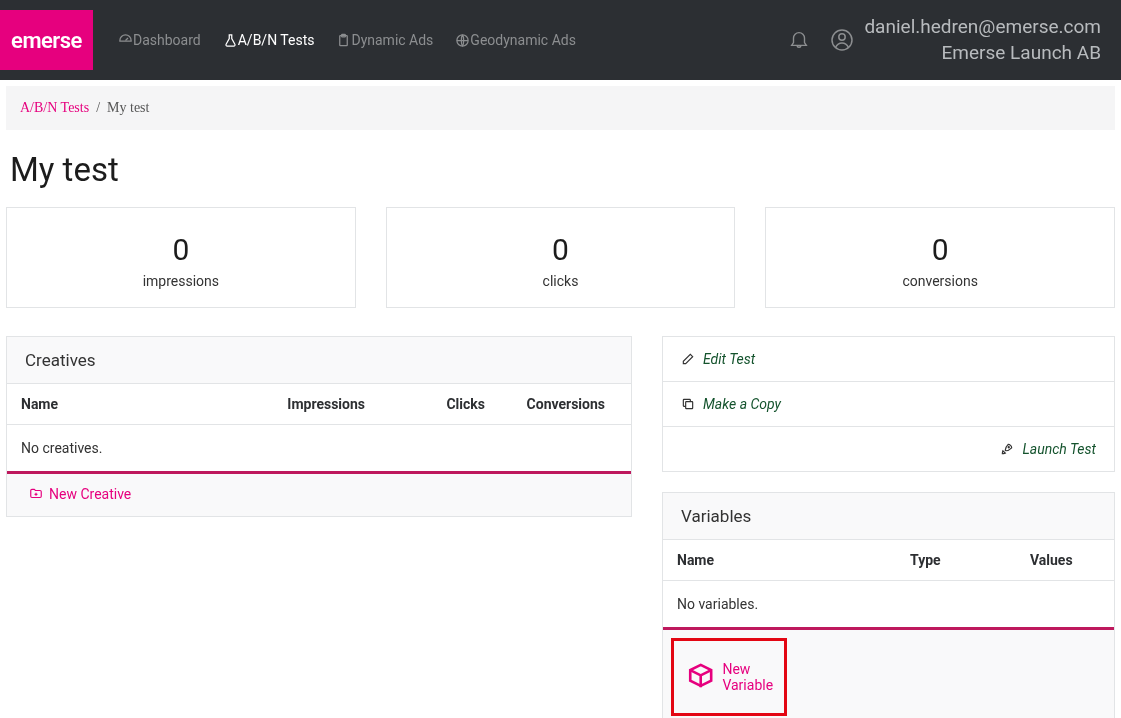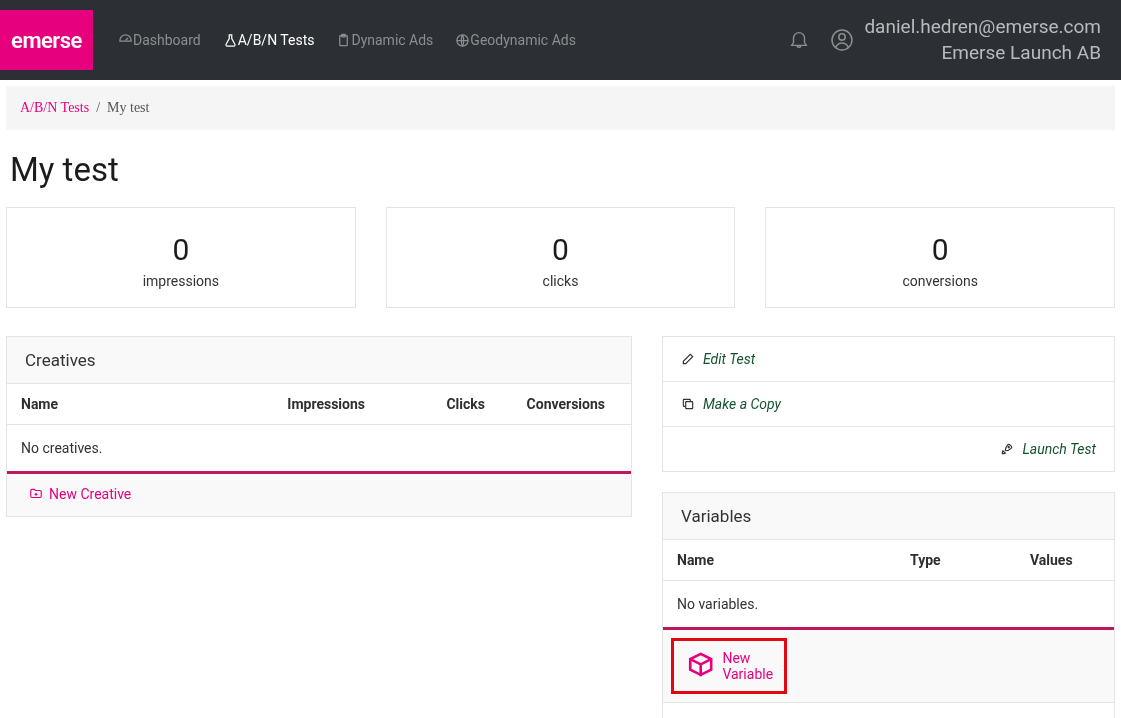--- a/index.html
+++ b/index.html
@@ -144,21 +144,21 @@
 .var-th-type { width: 120px; }
 .var-th-values { width: 70px; text-align: left; }
 .var-footer {
   background: #f9f9fa;
   padding: 8px 8px;
 }
 .new-var-box {
   display: inline-flex;
   align-items: center;
   gap: 6px;
-  padding: 9px 11px;
+  padding: 20px 11px;
   border: 3px solid #e30613;
   color: #e6007e;
   cursor: pointer;
   font-size: 14px;
 }
 .perm-row {
   display: flex;
   justify-content: space-between;
   padding: 15px 14px;
   border-top: 1px solid #e2e4e6;

